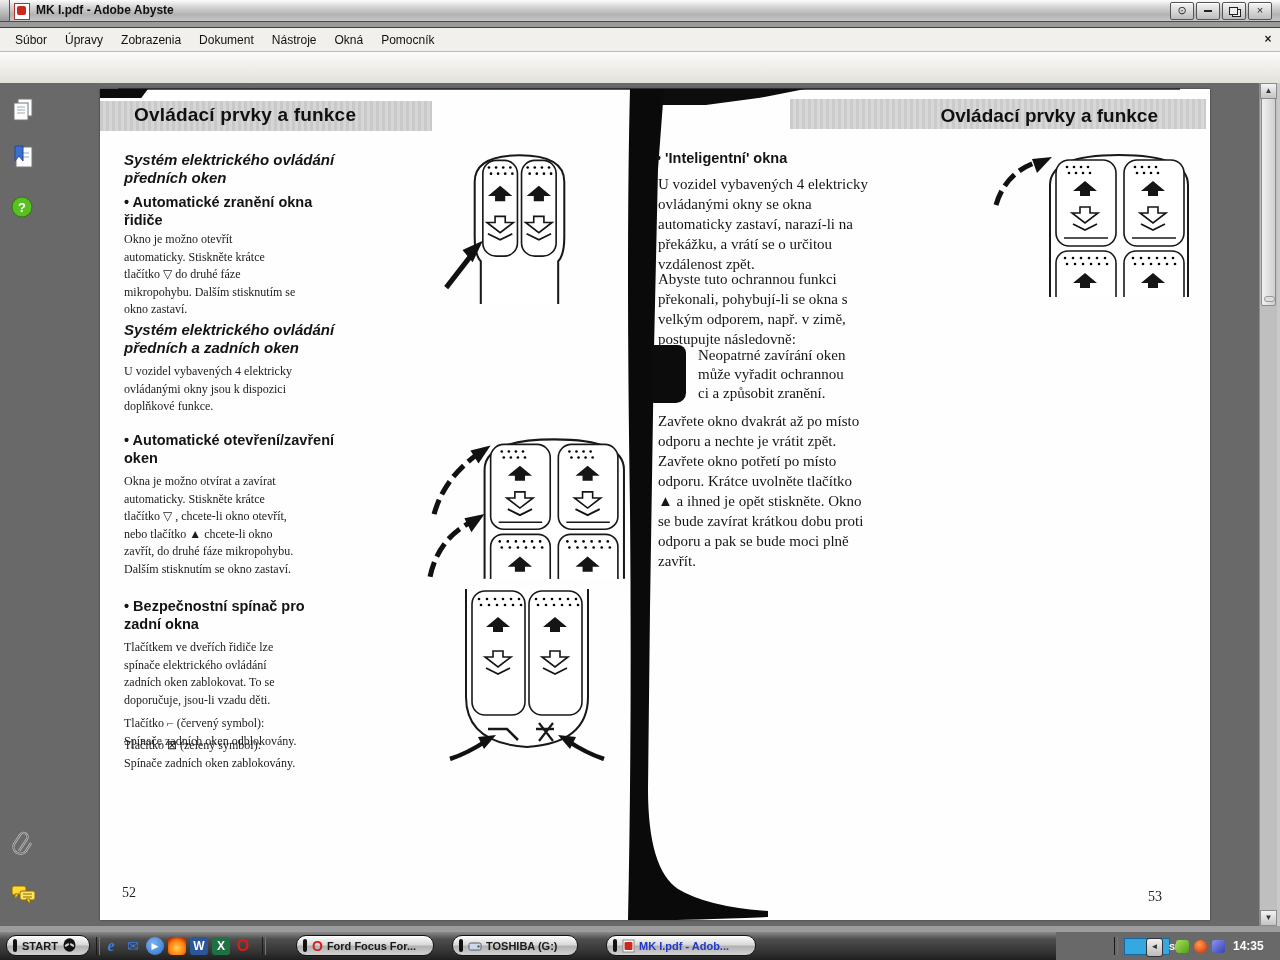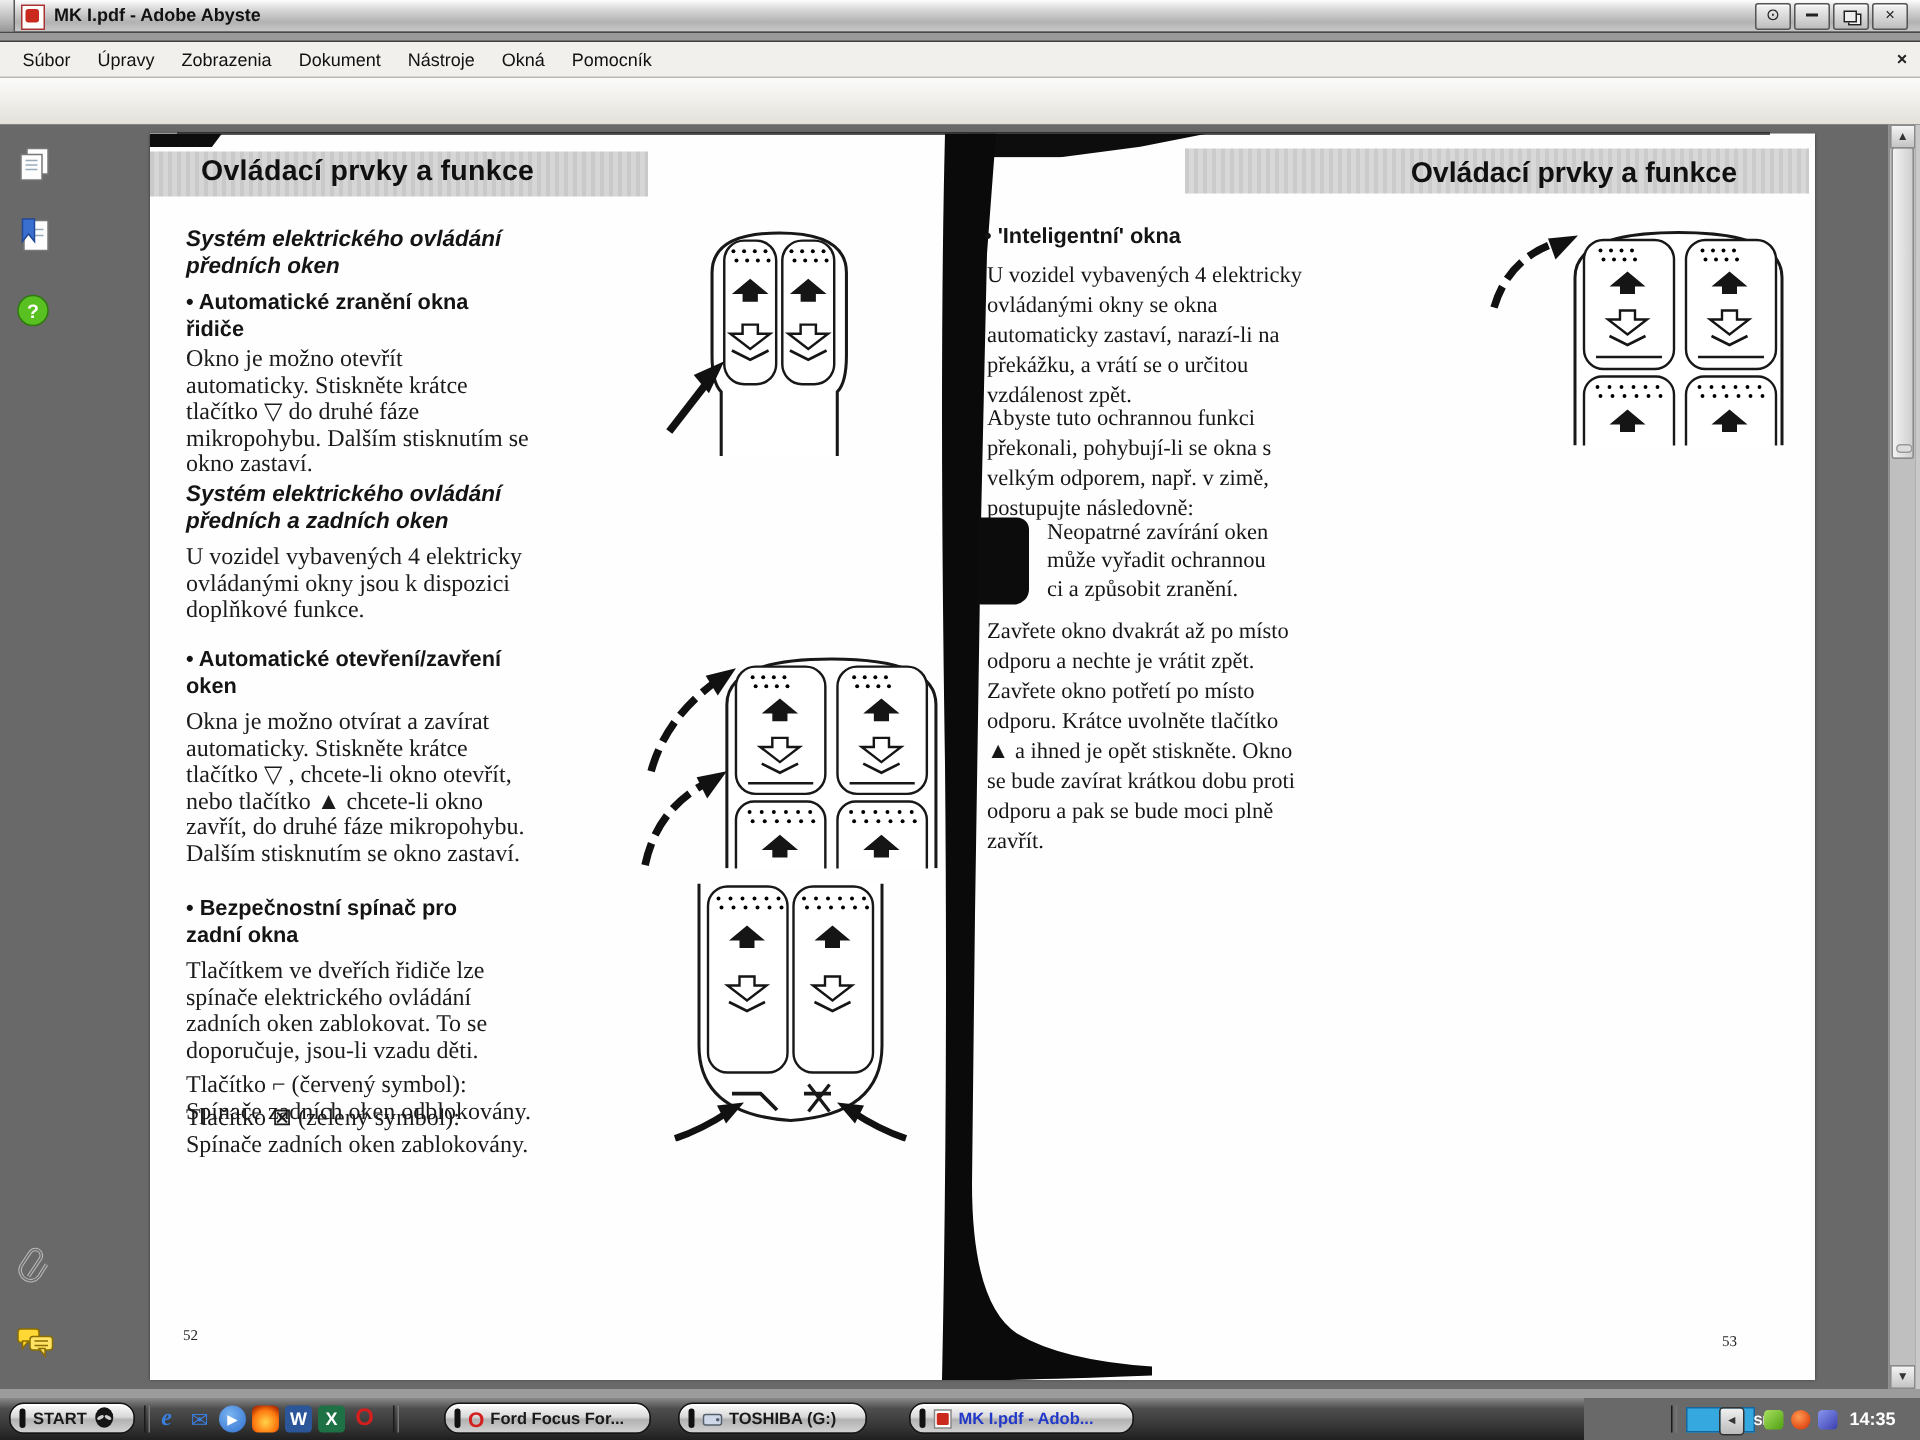--- a/index.html
+++ b/index.html
@@ -43,23 +43,23 @@
   .topedge{left:18px;top:-1px;width:1062px;height:2px;background:#222;opacity:.75;}
   .notch-l{left:0;top:0;width:48px;height:9px;background:#0d0d0d;clip-path:polygon(0 0,100% 0,86% 100%,0 100%);}
   .band-l{left:0;top:12px;width:332px;height:30px;background:repeating-linear-gradient(90deg,#c9c9c9 0 3px,#d6d6d6 3px 6px);}
   .band-r{left:690px;top:10px;width:416px;height:30px;background:repeating-linear-gradient(90deg,#cbcbcb 0 3px,#d8d8d8 3px 6px);}
   .notch-r{left:545px;top:0;width:160px;height:16px;background:#0d0d0d;clip-path:polygon(0 0,100% 0,72% 55%,38% 100%,0 100%);}
   .h1l{left:34px;top:15px;font-size:19px;font-weight:bold;color:#101010;letter-spacing:.2px;}
   .h1r{left:700px;top:16px;width:358px;text-align:right;font-size:19px;font-weight:bold;color:#101010;}
   .prewrap{white-space:pre-line;}
   .stitle{font-family:"Liberation Sans",sans-serif;font-weight:bold;font-style:italic;font-size:15px;line-height:18px;color:#141414;}
   .ssub{font-family:"Liberation Sans",sans-serif;font-weight:bold;font-size:14.5px;line-height:18px;color:#141414;}
-  .sbody{font-family:"Liberation Serif",serif;font-size:16px;line-height:17.5px;color:#1b1b1b;}
+  .sbody{font-family:"Liberation Serif",serif;font-size:12px;line-height:17.5px;color:#1b1b1b;}
   .rbody{font-family:"Liberation Serif",serif;font-size:15px;line-height:20px;color:#161616;}
-  .pgnum{font-family:"Liberation Serif",serif;font-size:10px;color:#222;}
+  .pgnum{font-family:"Liberation Serif",serif;font-size:14px;color:#222;}
   .warnicon{left:552px;top:256px;width:34px;height:58px;background:#0c0c0c;border-radius:2px 8px 10px 2px;}
   .illus{position:absolute;}
   
   .vscroll{left:1259px;top:0;width:17px;height:843px;background:#bfbfbf;border-left:1px solid #8e8e8e;}
   .sbtn{left:0;width:17px;height:16px;background:linear-gradient(180deg,#f4f4f4,#c4c4c4);border:1px solid #8a8a8a;box-sizing:border-box;font-size:8px;text-align:center;line-height:14px;color:#333;}
   .sthumb{left:1px;top:15px;width:15px;height:208px;background:linear-gradient(90deg,#f2f2f2,#cfcfcf);border:1px solid #8a8a8a;border-radius:2px;box-sizing:border-box;}
   .sgrip{position:absolute;left:2px;bottom:3px;width:9px;height:4px;border:1px solid #9a9a9a;border-radius:3px;background:#ddd;}
   .rframe{left:1277px;top:0;width:3px;height:843px;background:#c9c9c9;}
   
   .bottomframe{left:0;top:926px;width:1280px;height:6px;background:#9c9c9c;}

